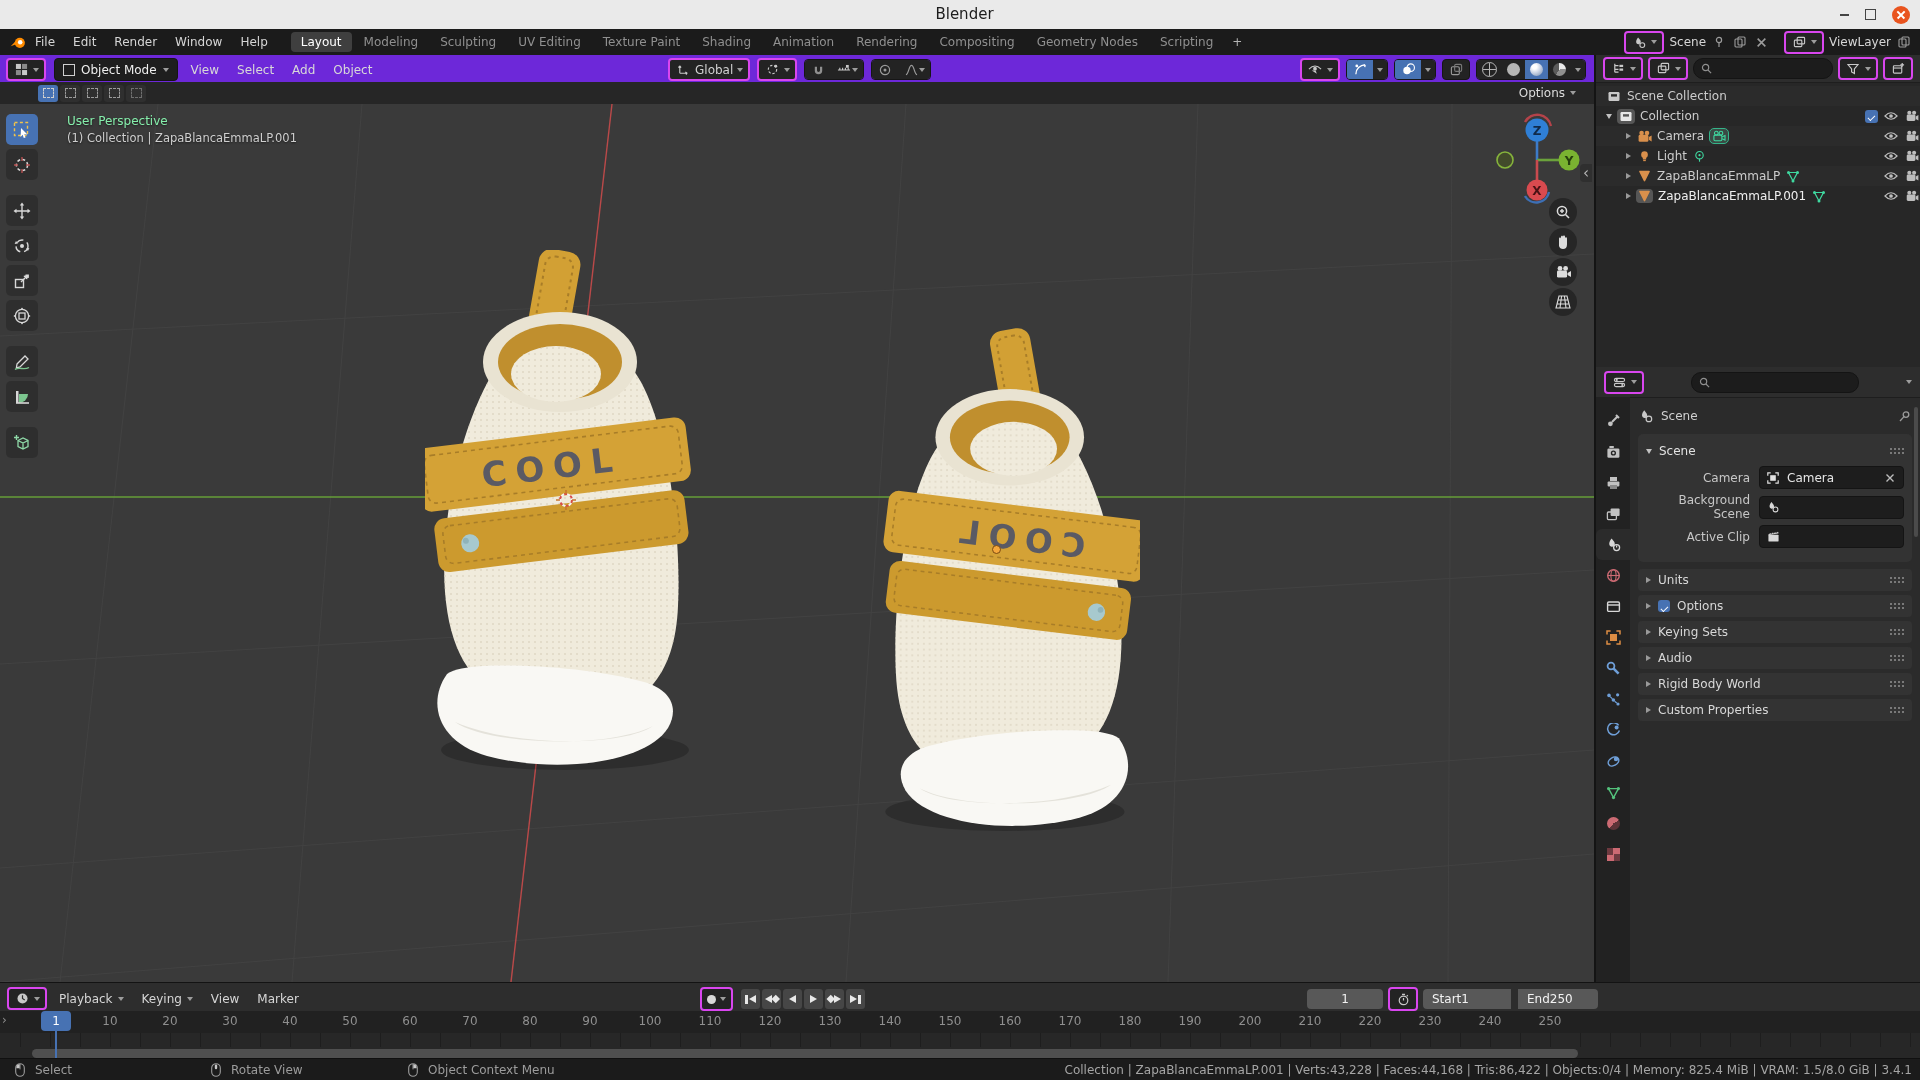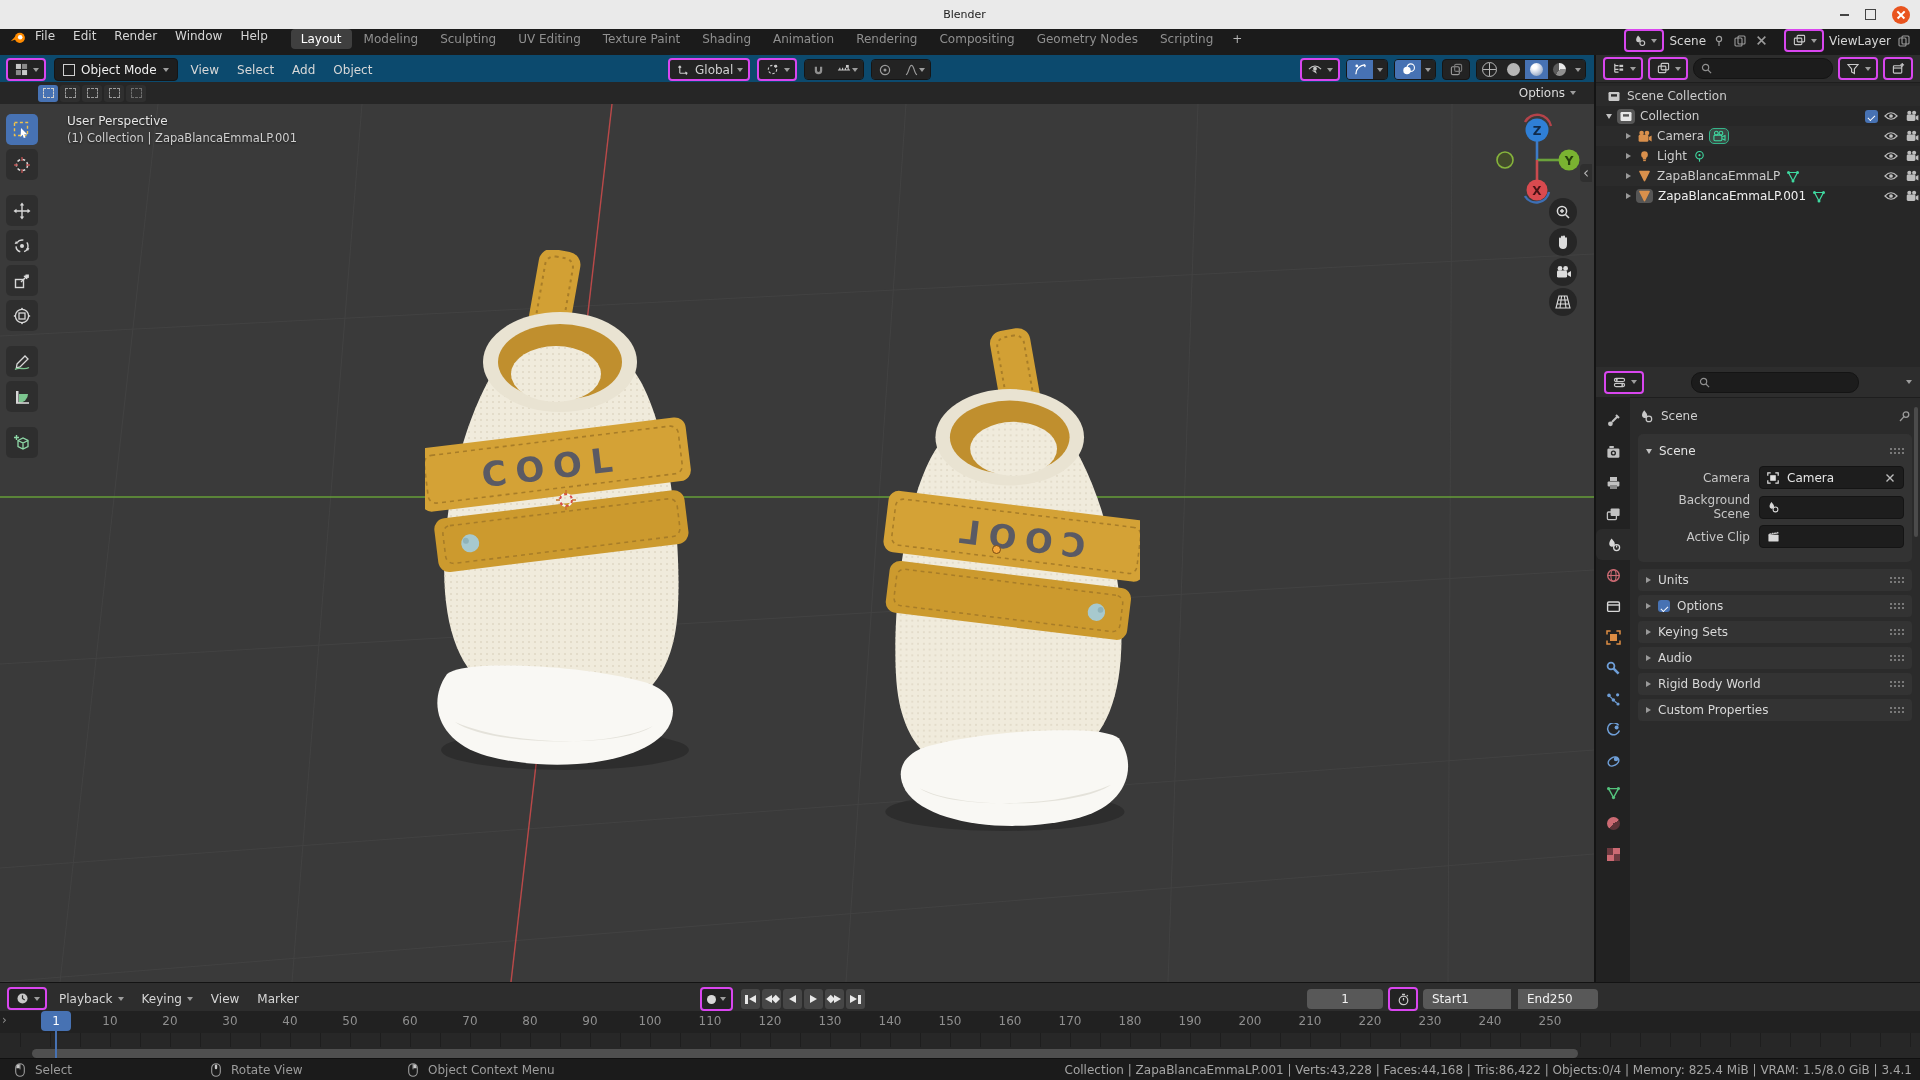--- a/index.html
+++ b/index.html
@@ -1,61 +1,61 @@
 <!DOCTYPE html>
 <html><head>
 <meta charset="utf-8">
 <style>
   html,body{margin:0;padding:0}
   body{width:1920px;height:1080px;position:relative;background:#1d1d1d;font-family:"DejaVu Sans",sans-serif;overflow:hidden;font-size:12px;color:#d0d0d0;-webkit-font-smoothing:antialiased}
   .abs{position:absolute}
   
   .titlebar{position:absolute;left:0;top:0;width:1920px;height:29px;background:#eaeaea;border-bottom:1px solid #c9c9c9}
-  .titlebar .title{position:absolute;left:9px;right:0;top:0;height:33px;line-height:29px;text-align:center;color:#1c1c1c;font-size:11px}
+  .titlebar .title{position:absolute;left:9px;right:0;top:0;height:33px;line-height:29px;text-align:center;color:#1c1c1c;font-size:15px}
   .wincontrols{position:absolute;right:10px;top:0;height:29px;display:flex;align-items:center;gap:16px}
   .minbar{width:9px;height:2px;background:#444}
   .maxsq{width:9px;height:9px;border:1.5px solid #444}
   .closebtn{width:18px;height:18px;border-radius:50%;background:#e9541f;position:relative}
   .closebtn i,.closebtn b{position:absolute;left:4px;top:8px;width:10px;height:1.6px;background:#fff;display:block}
   .closebtn i{transform:rotate(45deg)}.closebtn b{transform:rotate(-45deg)}
   
-  .menubar{position:absolute;left:0;top:29px;width:1920px;height:26px;background:#1b1b1b;display:flex;align-items:flex-start}
+  .menubar{position:absolute;left:0;top:29px;width:1920px;height:26px;background:#1b1b1b;display:flex;align-items:center}
   .menubar .menu{padding:0 9px;color:#d6d6d6;cursor:default}
   .tabs{display:flex;align-items:center;margin-left:14px;gap:2px}
   .tab{padding:3px 10px;border-radius:4px;color:#909090}
   .tab.active{background:#3f3f3f;color:#fff}
   .tab.addtab{color:#b5b5b5;padding:3px 7px}
   .topright{margin-left:auto;display:flex;align-items:center;gap:5px;margin-right:8px}
   .chip{display:inline-flex;align-items:center;gap:4px;background:#232323;border:2px solid #d946ef;border-radius:4px;height:19px;padding:0 5px}
   .cv{width:0;height:0;border-left:3.2px solid transparent;border-right:3.2px solid transparent;border-top:4px solid #9d9d9d;display:inline-block}
   .lbl{color:#d6d6d6}
   .miniicon{display:inline-flex;align-items:center;justify-content:center;width:16px;height:16px}
   
-  .vheader{position:absolute;left:0;top:55px;width:1594px;height:27px;background:#0c4a6e;border-bottom:1px solid #242424}
+  .vheader{position:absolute;left:0;top:55px;width:1594px;height:27px;background:#6d28d9;border-bottom:1px solid #242424}
   .vheader .left{position:absolute;left:6px;top:3px;display:flex;align-items:center;gap:8px}
   .vmenu{color:#d8d8d8;padding:0 5px}
   .modechip{display:inline-flex;align-items:center;gap:6px;background:#1e1e1e;border:1px solid #151515;border-radius:4px;height:21px;padding:0 8px;color:#eee}
   .modeicon{width:10px;height:10px;border:1.4px solid #cfcfcf;position:relative}
   .vcenter{position:absolute;left:668px;top:3px;display:flex;align-items:center;gap:7px}
   .vright{position:absolute;right:8px;top:3px;display:flex;align-items:center;gap:6px}
   .tglgrp{display:inline-flex;border-radius:4px;overflow:hidden;border:1px solid #161616}
   .tgl{height:19px;display:inline-flex;align-items:center;justify-content:center;padding:0 5px;background:#232323}
   .tgl.on{background:#4772b3}
   .tgl.chev{padding:0 4px}
   .shadecircle{width:13px;height:13px;border-radius:50%}
   
   .theader{position:absolute;left:0;top:82px;width:1594px;height:22px;background:#262626;border-bottom:1px solid #1c1c1c;display:flex;align-items:center}
   .selmodes{display:flex;gap:2px;margin-left:38px}
   .smbtn{width:20px;height:17px;border-radius:3px;background:#2f2f2f;display:flex;align-items:center;justify-content:center}
   .smbtn.on{background:#4772b3}
   .dashedbox{width:9px;height:8px;border:1px dashed #cfcfcf}
   .optbtn{margin-left:auto;margin-right:18px;display:flex;align-items:center;gap:5px;color:#dcdcdc}
   
   .viewport{position:absolute;left:0;top:104px;width:1594px;height:878px;background:#3a3a3a;overflow:hidden}
-  .ovl1{position:absolute;left:67px;top:10px;color:#e5e5e5;text-shadow:0 1px 2px rgba(0,0,0,.55)}
+  .ovl1{position:absolute;left:67px;top:10px;color:#86efac;text-shadow:0 1px 2px rgba(0,0,0,.55)}
   .ovl2{position:absolute;left:67px;top:27px;color:#cfcfcf;font-size:11.5px;text-shadow:0 1px 2px rgba(0,0,0,.55)}
   .ltoolbar{position:absolute;left:6px;top:10px;width:34px;display:flex;flex-direction:column}
   .tbtn{width:32px;height:31px;background:#2e2e2ee6;border-radius:5px;margin-bottom:4px;display:flex;align-items:center;justify-content:center}
   .tbtn.on{background:#4772b3}
   .tbtn.gap{margin-top:11px}
   .navgizmo{position:absolute;left:1489px;top:6px}
   .navround{position:absolute;width:28px;height:28px;border-radius:50%;background:rgba(30,30,30,.72);display:flex;align-items:center;justify-content:center}
   .sidebartab{position:absolute;left:1580px;top:60px;color:#b9b9b9;font-size:15px;background:rgba(40,40,40,.6);border-radius:4px 0 0 4px;padding:2px 3px;line-height:14px}
   
   .outliner{position:absolute;left:1596px;top:55px;width:324px;height:312px;background:#272727}

